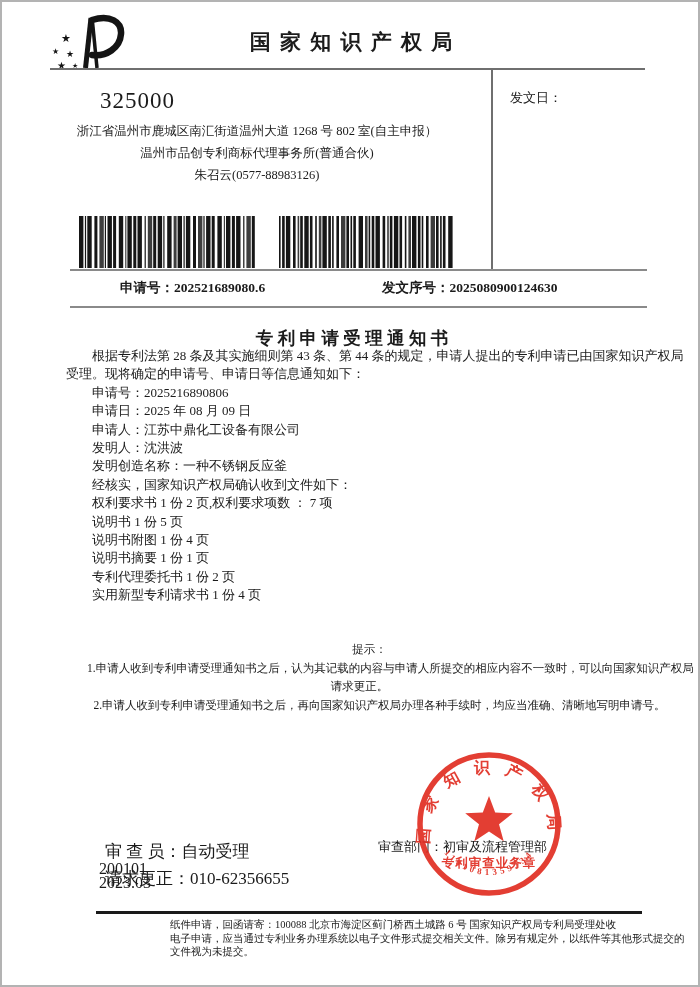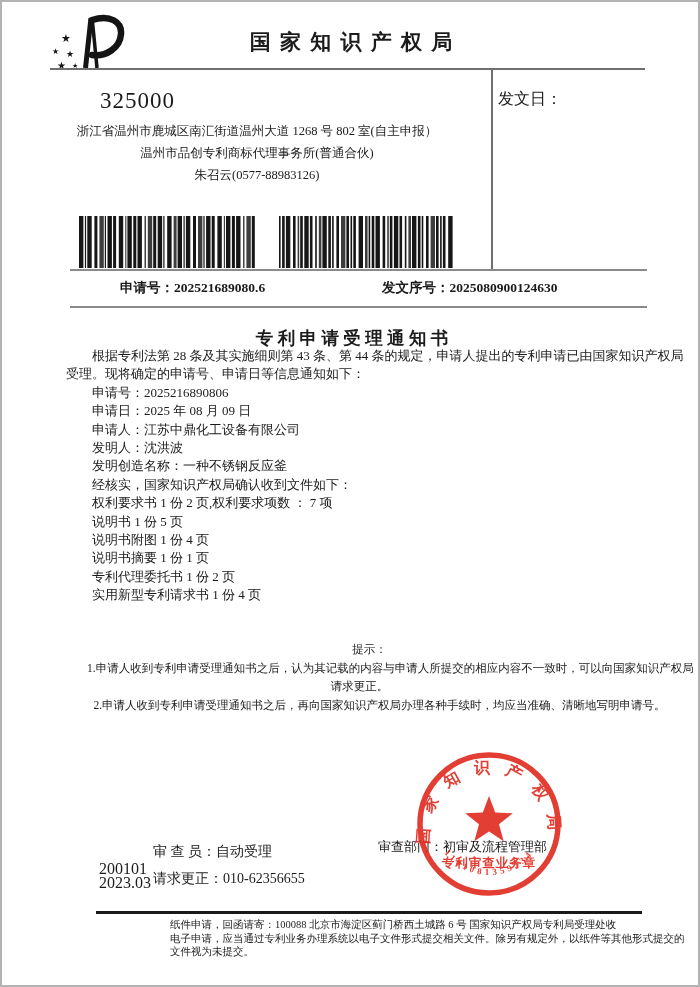--- a/index.html
+++ b/index.html
@@ -14,21 +14,21 @@
   .logo{left:44px;top:12px;width:86px;height:58px;}
   .agency-title{left:0;top:26px;width:700px;text-align:center;
     font-size:21px;font-weight:600;letter-spacing:2px;white-space:nowrap;}
   .header-rule{left:48px;top:66px;width:595px;height:2px;background:#6f6f6f;}
   .v-sep{left:489px;top:68px;width:2px;height:200px;background:#6f6f6f;}
   
   .postal{left:98px;top:86px;font-size:23px;letter-spacing:1px;}
   .addr{left:40px;top:118px;width:430px;text-align:center;font-size:12.5px;line-height:22px;}
   .addr div{white-space:nowrap;}
   
-  .dispatch-label{left:496px;top:87px;font-size:16px;}
+  .dispatch-label{left:508px;top:87px;font-size:13px;}
   .dispatch-date{left:502px;top:155px;font-size:17px;white-space:nowrap;}
   
   .bc{top:214px;width:178px;height:52px;}
   .bc1{left:77px;} .bc2{left:277px;}
   
   .rule-a{left:68px;top:267px;width:577px;height:2px;background:#8a8a8a;}
   .rule-b{left:68px;top:304px;width:577px;height:2px;background:#8a8a8a;}
   .meta{top:277px;font-size:13.5px;font-weight:600;white-space:nowrap;}
   .meta-app{left:78px;padding-left:40px;} .meta-disp{left:380px;}
   
@@ -38,21 +38,21 @@
   .body div{white-space:nowrap;}
   .intro-line:first-child{padding-left:26px;}
   .detail-line{padding-left:26px;}
   
   .hints{left:45px;top:638px;width:625px;font-size:11.5px;line-height:18.5px;}
   .hints div{white-space:nowrap;text-align:center;}
   .hint-label{padding-left:20px;}
   .hint-line:nth-child(1){padding-left:40px;}
   .hint-line:nth-child(3){padding-left:40px;}
   
-  .signoff{left:103px;top:836px;font-size:14px;line-height:27px;white-space:nowrap;margin-left:48px;}
+  .signoff{left:103px;top:836px;font-size:17px;line-height:27px;white-space:nowrap;}
   .dept{left:376px;top:836px;font-size:13px;white-space:nowrap;z-index:1;}
   
   .seal{left:412px;top:747px;width:150px;height:150px;z-index:5;opacity:.9;}
   .seal .ring{font-size:16px;font-weight:700;letter-spacing:14px;fill:#e02a1e;}
   .seal .banner{font-size:12.5px;font-weight:700;letter-spacing:1px;fill:#e02a1e;}
   .seal .serial{font-size:9px;font-weight:700;letter-spacing:3.5px;fill:#e02a1e;}
   
   .footer-rule{left:94px;top:909px;width:546px;height:3px;background:#1a1a1a;}
   .footer-codes{left:97px;top:860px;font-size:16px;line-height:13.5px;}
   .footer-lines{left:168px;top:916px;width:500px;font-size:10.5px;line-height:13.5px;}

